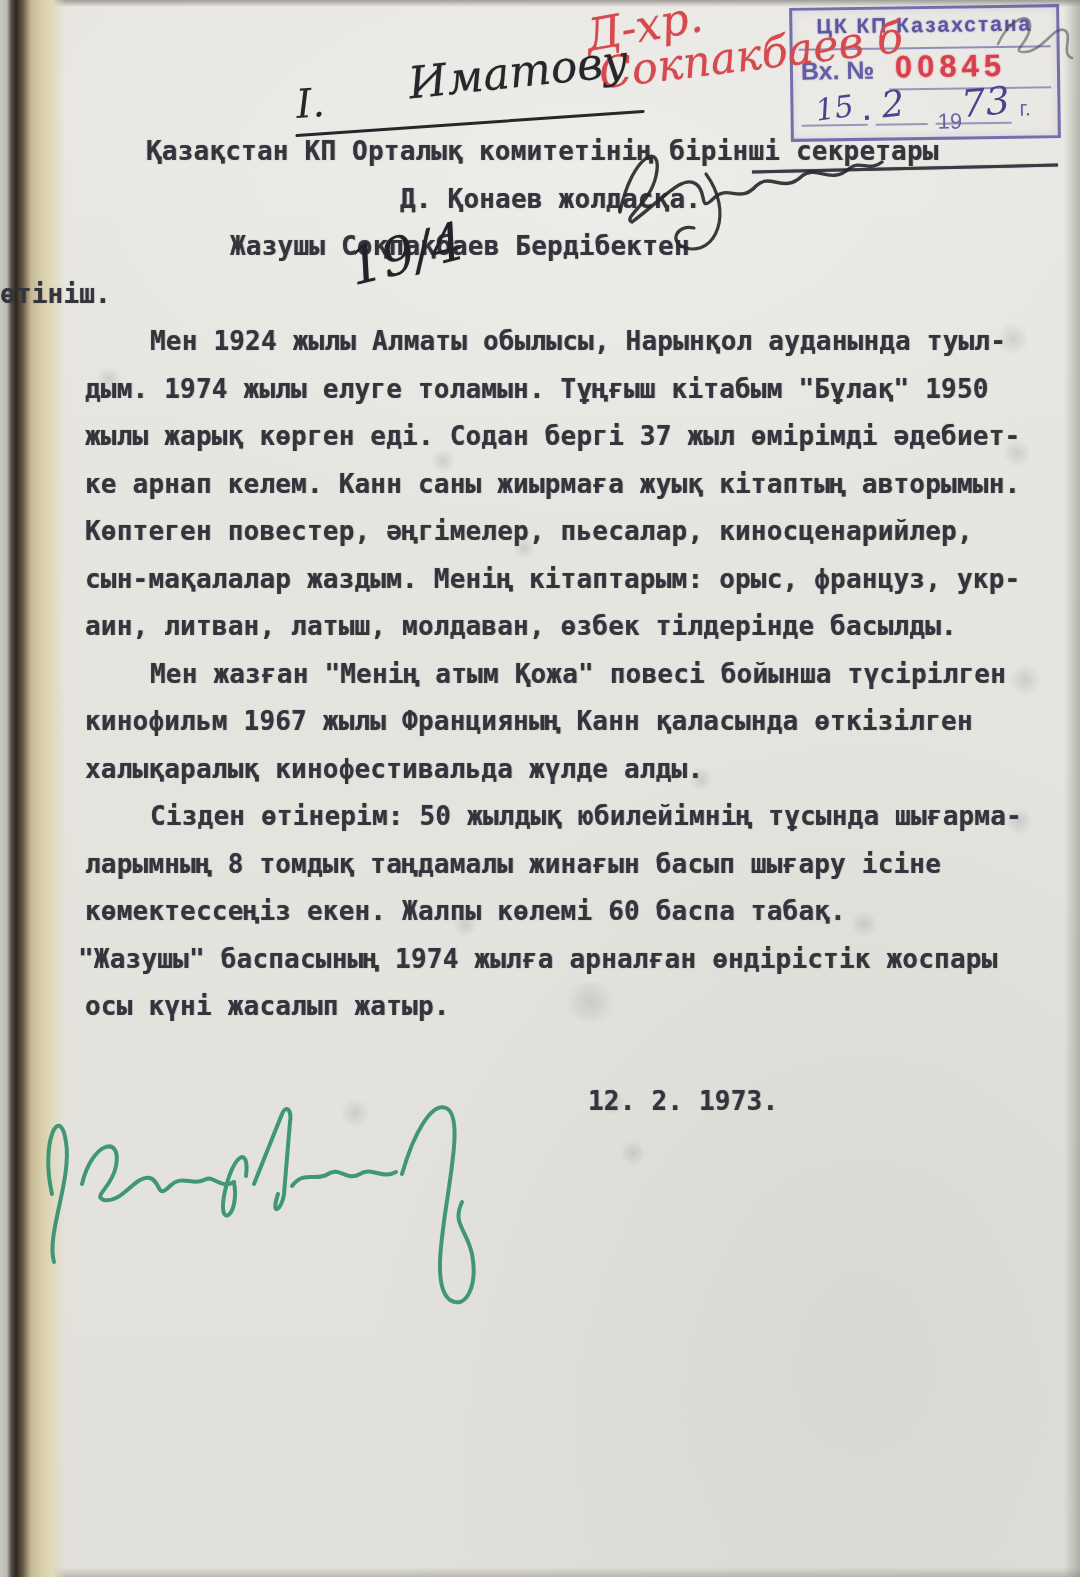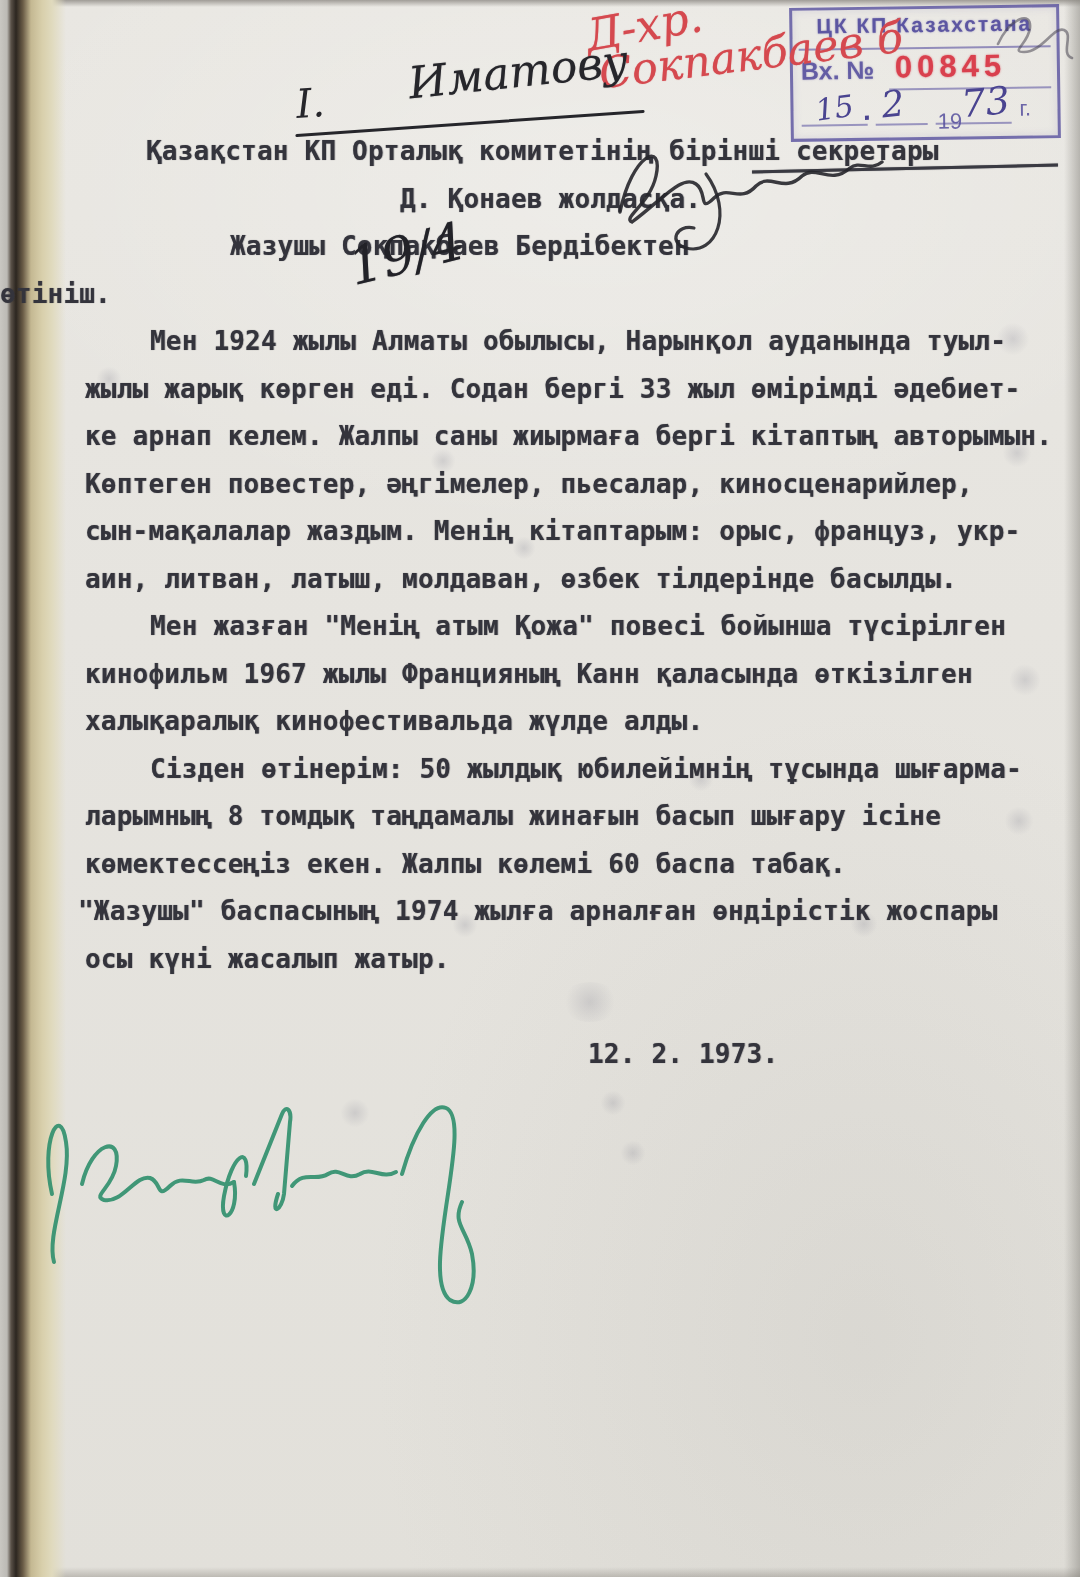--- a/index.html
+++ b/index.html
@@ -99,22 +99,23 @@
 <div class="edge-top"></div>
 <div class="edge-right"></div>
 <div class="edge-bottom"></div>
 
 <div id="typed">
     <div class="tline head-org">Қазақстан КП Орталық комитетінің бірінші секретары</div>
     <div class="tline head-to">Д. Қонаев жолдасқа.</div>
     <div class="tline head-from">Жазушы Соқпақбаев Бердібектен</div>
     <div class="tline head-title">өтініш.</div>
     <div class="tline para">Мен 1924 жылы Алматы обылысы, Нарынқол ауданында туыл-</div>
-    <div class="tline flush">жылы жарық көрген еді. Содан бергі 33 жыл өмірімді әдебиет-</div>
-    <div class="tline flush">ке арнап келем. Жалпы саны жиырмаға бергі кітаптың авторымын.</div>
+    <div class="tline flush">дым. 1974 жылы елуге толамын. Тұңғыш кітабым "Бұлақ" 1950</div>
+    <div class="tline flush">жылы жарық көрген еді. Содан бергі 37 жыл өмірімді әдебиет-</div>
+    <div class="tline flush">ке арнап келем. Канн саны жиырмаға жуық кітаптың авторымын.</div>
     <div class="tline flush">Көптеген повестер, әңгімелер, пьесалар, киносценарийлер,</div>
     <div class="tline flush">сын-мақалалар жаздым. Менің кітаптарым: орыс, француз, укр-</div>
     <div class="tline flush">аин, литван, латыш, молдаван, өзбек тілдерінде басылды.</div>
     <div class="tline para">Мен жазған "Менің атым Қожа" повесі бойынша түсірілген</div>
     <div class="tline flush">кинофильм 1967 жылы Францияның Канн қаласында өткізілген</div>
     <div class="tline flush">халықаралық кинофестивальда жүлде алды.</div>
     <div class="tline para">Сізден өтінерім: 50 жылдық юбилейімнің тұсында шығарма-</div>
     <div class="tline flush">ларымның 8 томдық таңдамалы жинағын басып шығару ісіне</div>
     <div class="tline flush">көмектессеңіз екен. Жалпы көлемі 60 баспа табақ.</div>
     <div class="tline qflush">"Жазушы" баспасының 1974 жылға арналған өндірістік жоспары</div>

